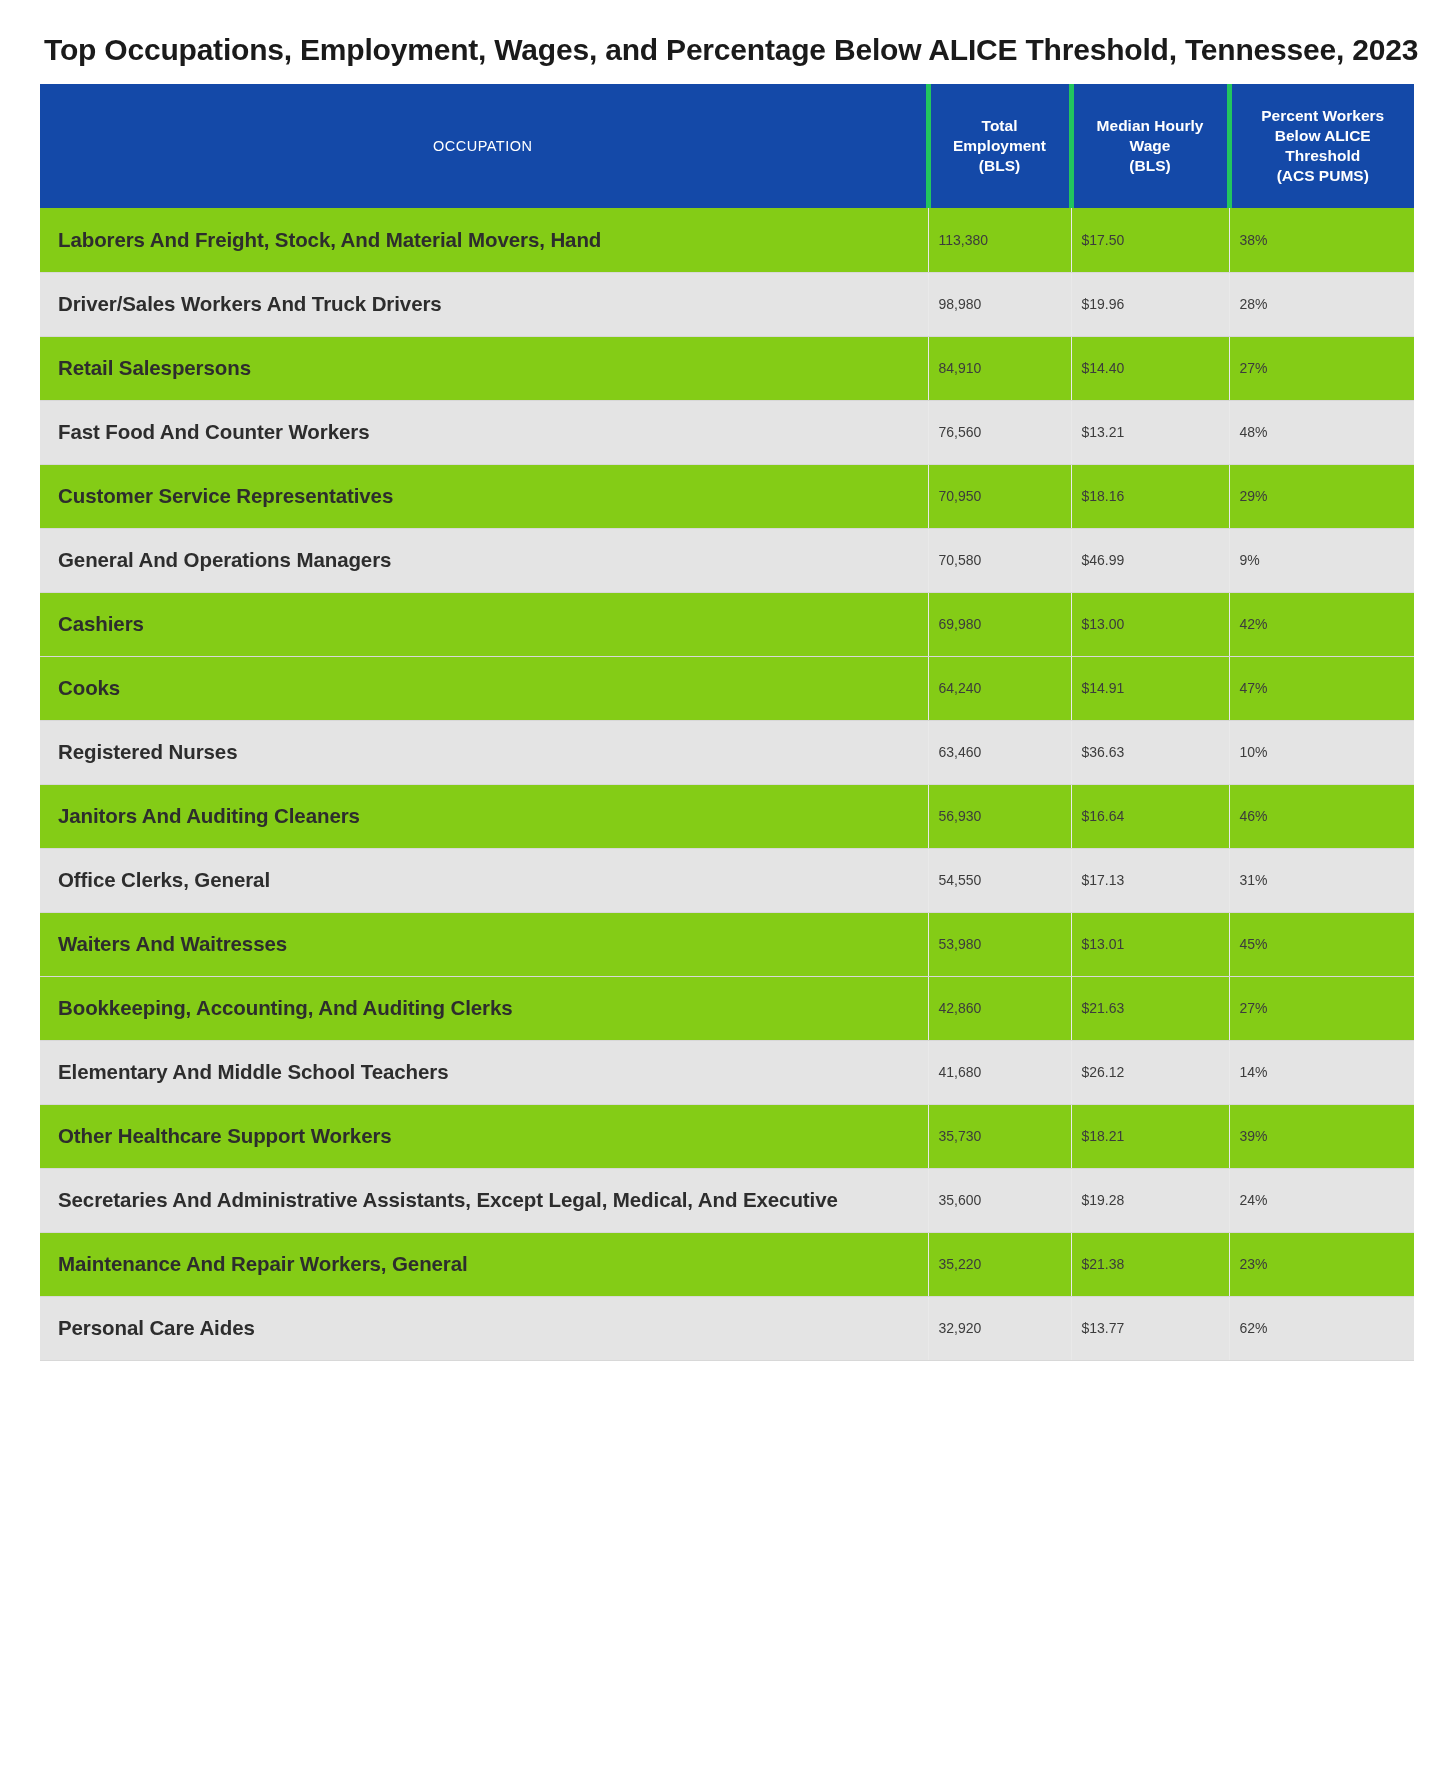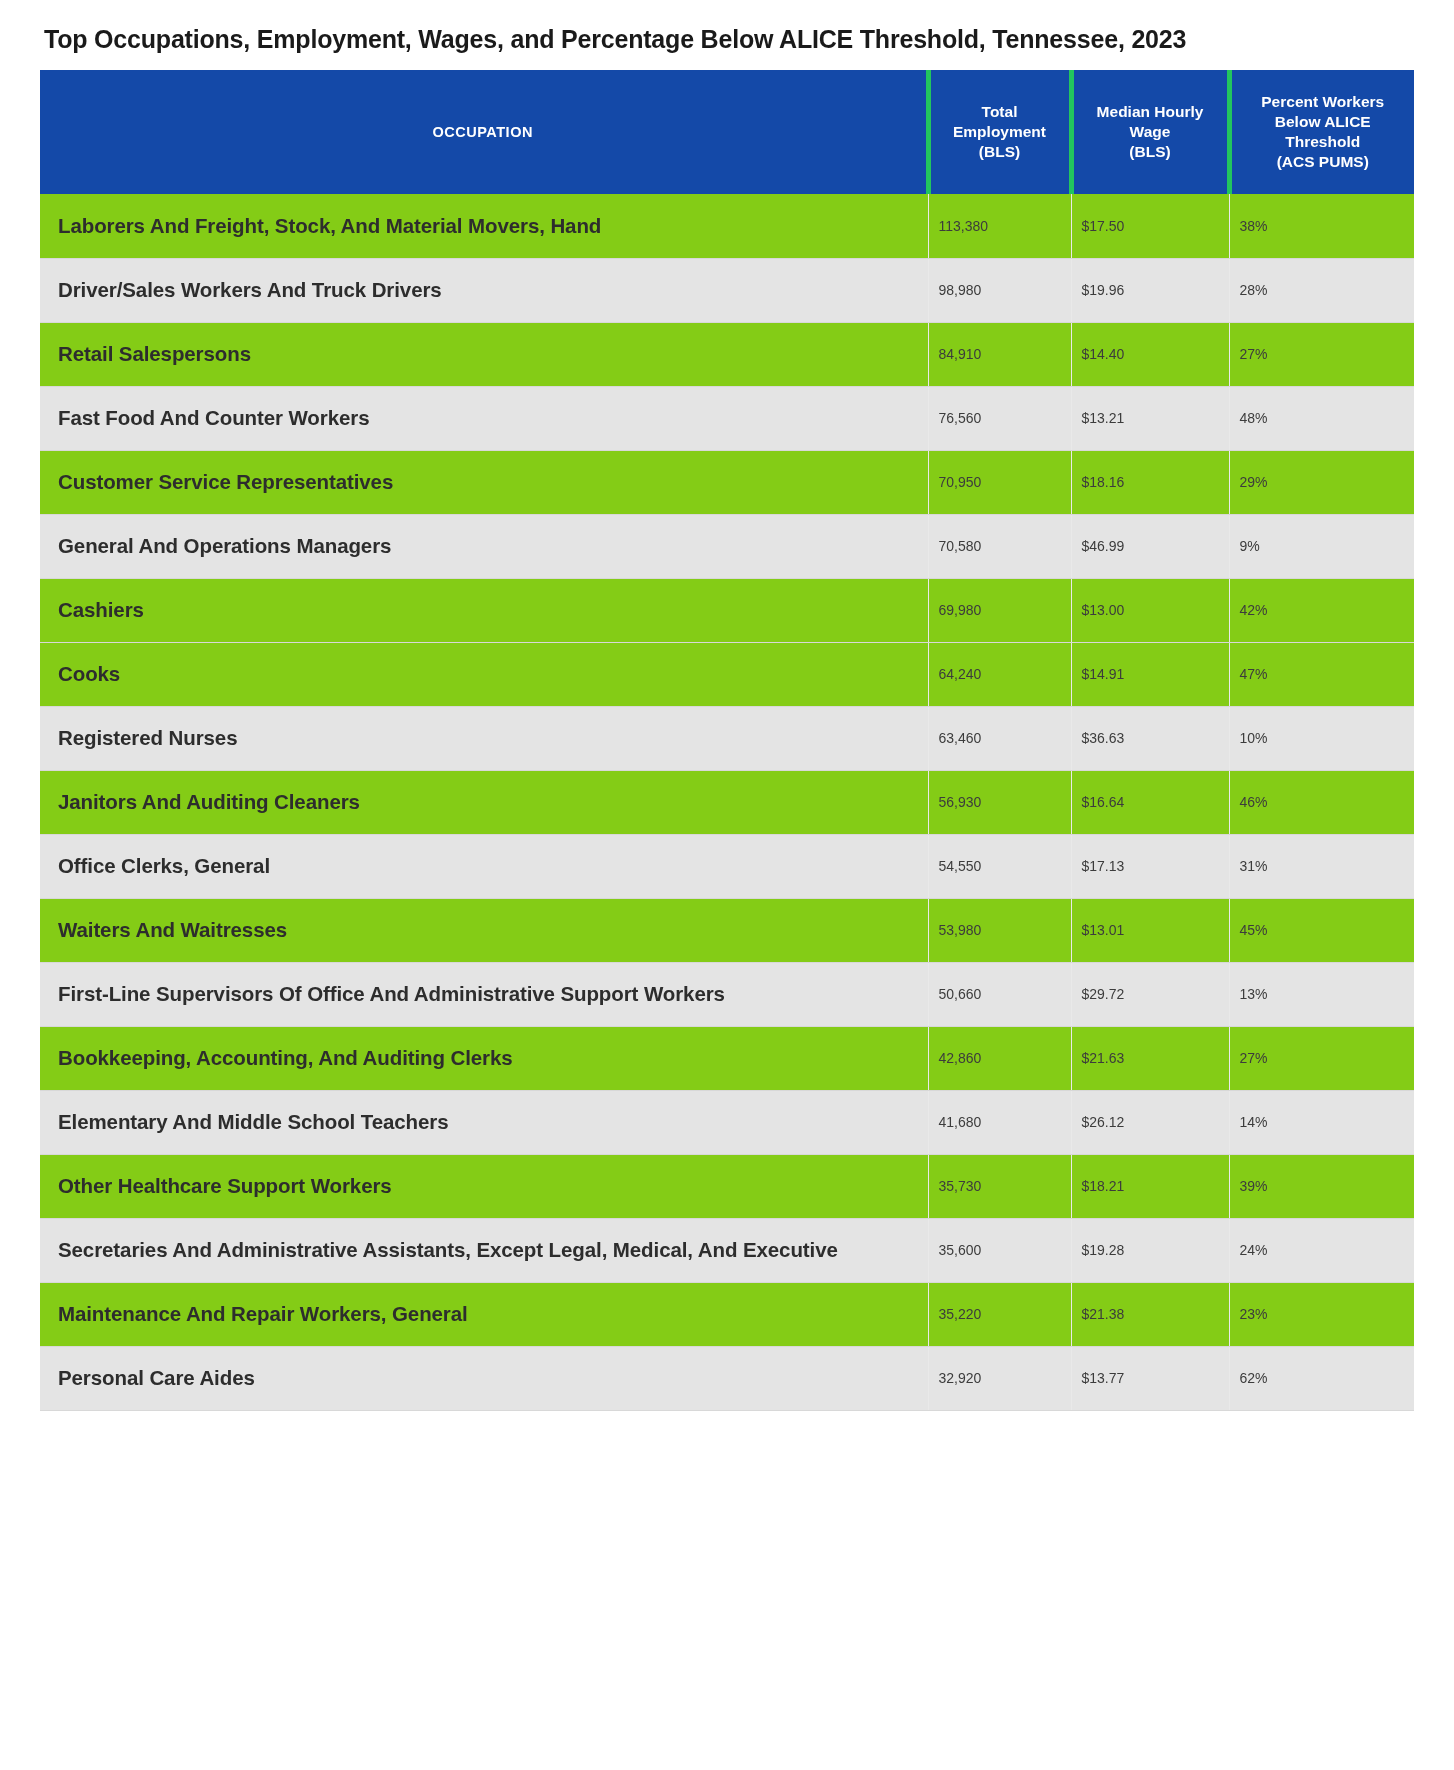--- a/index.html
+++ b/index.html
@@ -11,25 +11,25 @@
   }
   body {
     font-family: "Liberation Sans", sans-serif;
     color: #333333;
   }
   .page {
     width: 1454px;
     padding: 18px 40px 0 40px;
   }
   .table-title {
-    font-size: 25px;
+    font-size: 30px;
     font-weight: bold;
     color: #1a1a1a;
     letter-spacing: -0.2px;
-    margin: 6px 0 16px 4px;
+    margin: 14px 0 16px 4px;
     line-height: 1.2;
     white-space: nowrap;
   }
   table.data-table {
     border-collapse: collapse;
     width: 1374px;
     table-layout: fixed;
     background: #ffffff;
   }
   table.data-table col.c-occ   { width: 888px; }
@@ -45,21 +45,21 @@
     text-align: center;
     vertical-align: middle;
     height: 124px;
     padding: 6px 8px;
     line-height: 1.28;
     border-right: 5px solid #22c55e;
   }
   thead th:last-child { border-right: none; }
   thead th.occ-head {
     font-size: 14.5px;
-    font-weight: bold;
+    font-weight: normal;
     letter-spacing: 0.5px;
   }
   thead th .hdr-line { display: block; }
 
   tbody td {
     border-bottom: 1px solid #d8d8d8;
     border-right: 1px solid #e9e9e9;
     vertical-align: middle;
     padding: 14px 10px;
   }
@@ -188,26 +188,20 @@
           <td class="num-cell">54,550</td>
           <td class="num-cell">$17.13</td>
           <td class="num-cell">31%</td>
         </tr>
         <tr>
           <td class="occ-cell">Waiters And Waitresses</td>
           <td class="num-cell">53,980</td>
           <td class="num-cell">$13.01</td>
           <td class="num-cell">45%</td>
         </tr>
-        <tr class="alt">
-          <td class="occ-cell">First-Line Supervisors Of Office And Administrative Support Workers</td>
-          <td class="num-cell">50,660</td>
-          <td class="num-cell">$29.72</td>
-          <td class="num-cell">13%</td>
-        </tr>
         <tr>
           <td class="occ-cell">Bookkeeping, Accounting, And Auditing Clerks</td>
           <td class="num-cell">42,860</td>
           <td class="num-cell">$21.63</td>
           <td class="num-cell">27%</td>
         </tr>
         <tr class="alt">
           <td class="occ-cell">Elementary And Middle School Teachers</td>
           <td class="num-cell">41,680</td>
           <td class="num-cell">$26.12</td>

